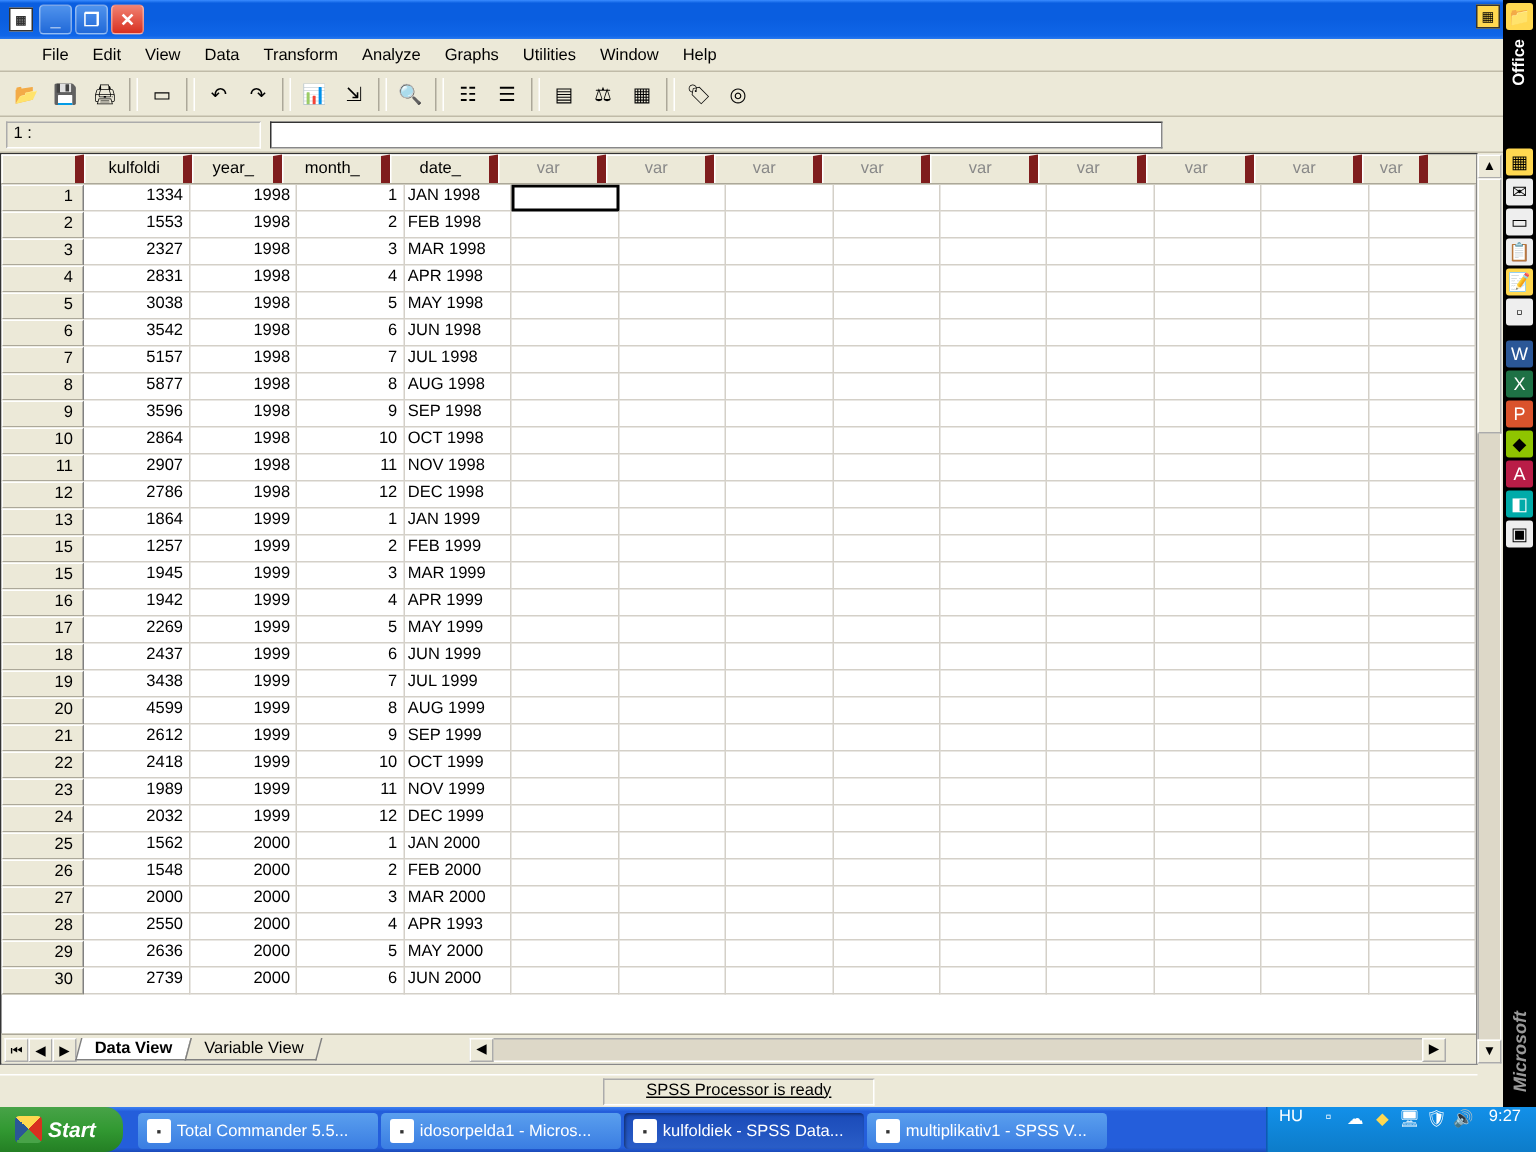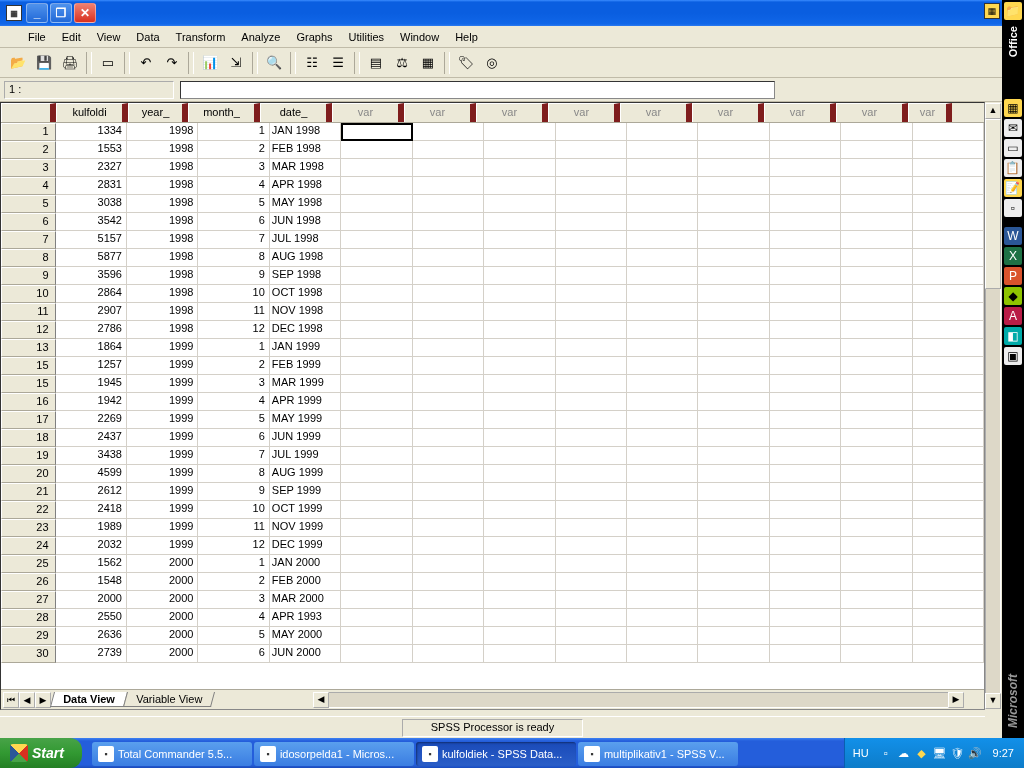--- a/index.html
+++ b/index.html
@@ -191,21 +191,21 @@
   position: absolute;
   bottom: 30px; left: 0; right: 39px;
   height: 22px;
   background: #ece9d8;
   border-top: 1px solid #fff;
   display: flex;
   align-items: center;
   justify-content: center;
   font-size: 11px;
 }
-.statusbar .st-cell { border: 1px inset #fff; padding: 1px 28px; height: 18px;}
+.statusbar .st-cell { border: 1px inset #fff; padding: 1px 28px; height: 18px; text-decoration: underline;}
 .office-bar {
   position: absolute;
   top: 0; right: 0;
   width: 22px;
   height: 738px;
   background: #000;
   display: flex;
   flex-direction: column;
   align-items: center;
   padding-top: 2px;
@@ -267,21 +267,21 @@
   gap: 4px;
   overflow: hidden;
   white-space: nowrap;
 }
 .task-item.active { background: linear-gradient(to bottom, #1a4ab8, #2a5ec8); box-shadow: inset 1px 1px 2px rgba(0,0,0,0.4);}
 .task-item .ti-icon{width:16px;height:16px;background:#fff;border-radius:2px;font-size:9px;display:flex;align-items:center;justify-content:center;color:#333;flex-shrink:0;}
 .systray {
   height: 30px;
   background: linear-gradient(to bottom, #1290e9, #0d7cc9);
   display: flex;
-  align-items: center;
+  align-items: flex-start;
   padding: 0 10px 0 8px;
   gap: 4px;
   color: white;
   font-size: 11px;
   border-left: 1px solid #0a5eb0;
 }
 .systray .lang { margin-right: 6px;}
 .tray-icon { width:14px;height:14px; font-size:11px; display:flex;align-items:center;justify-content:center;}
 .app-mini-icon {
   position: absolute;

